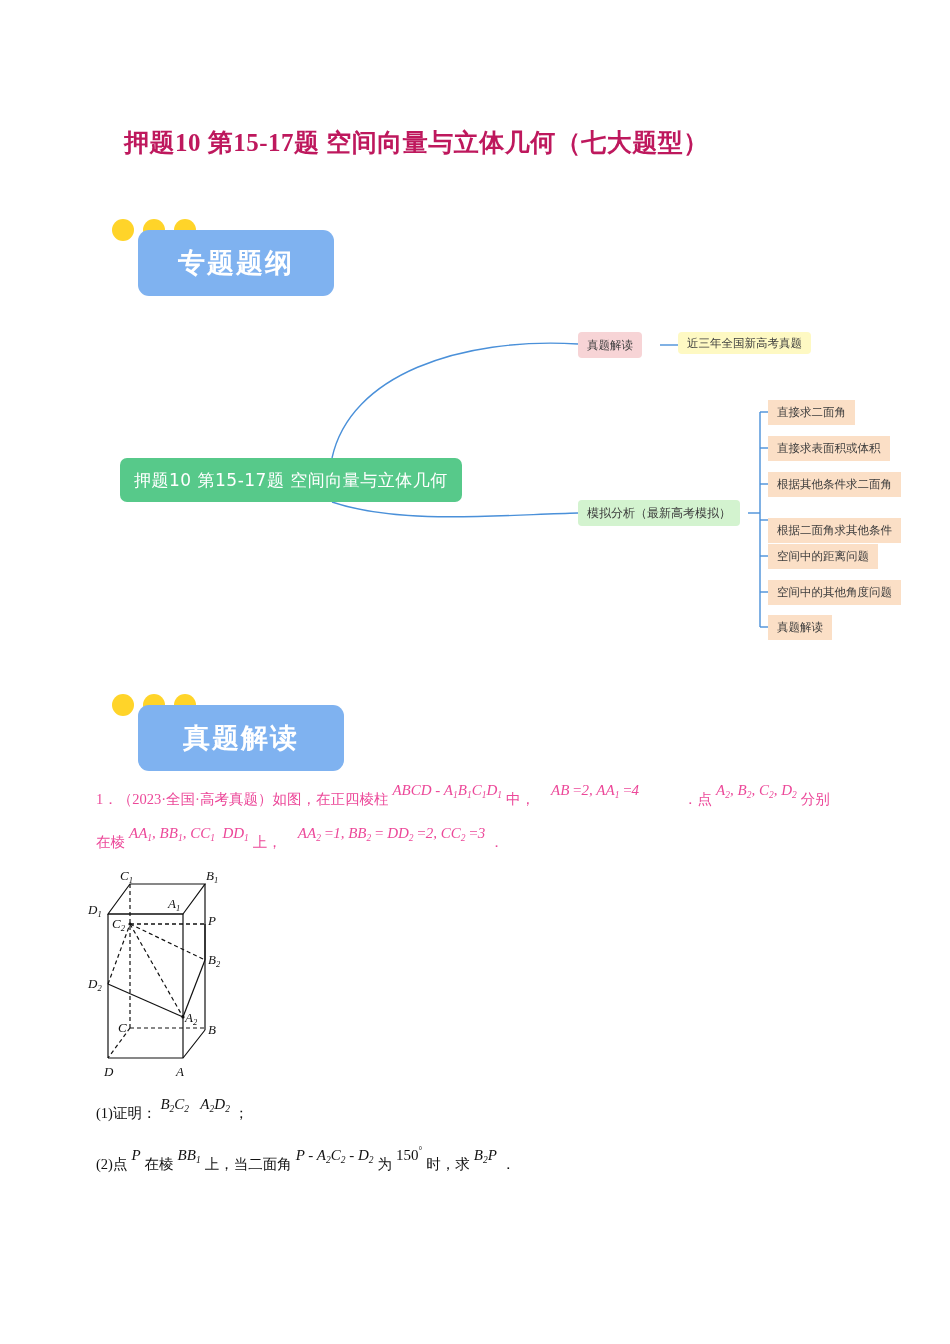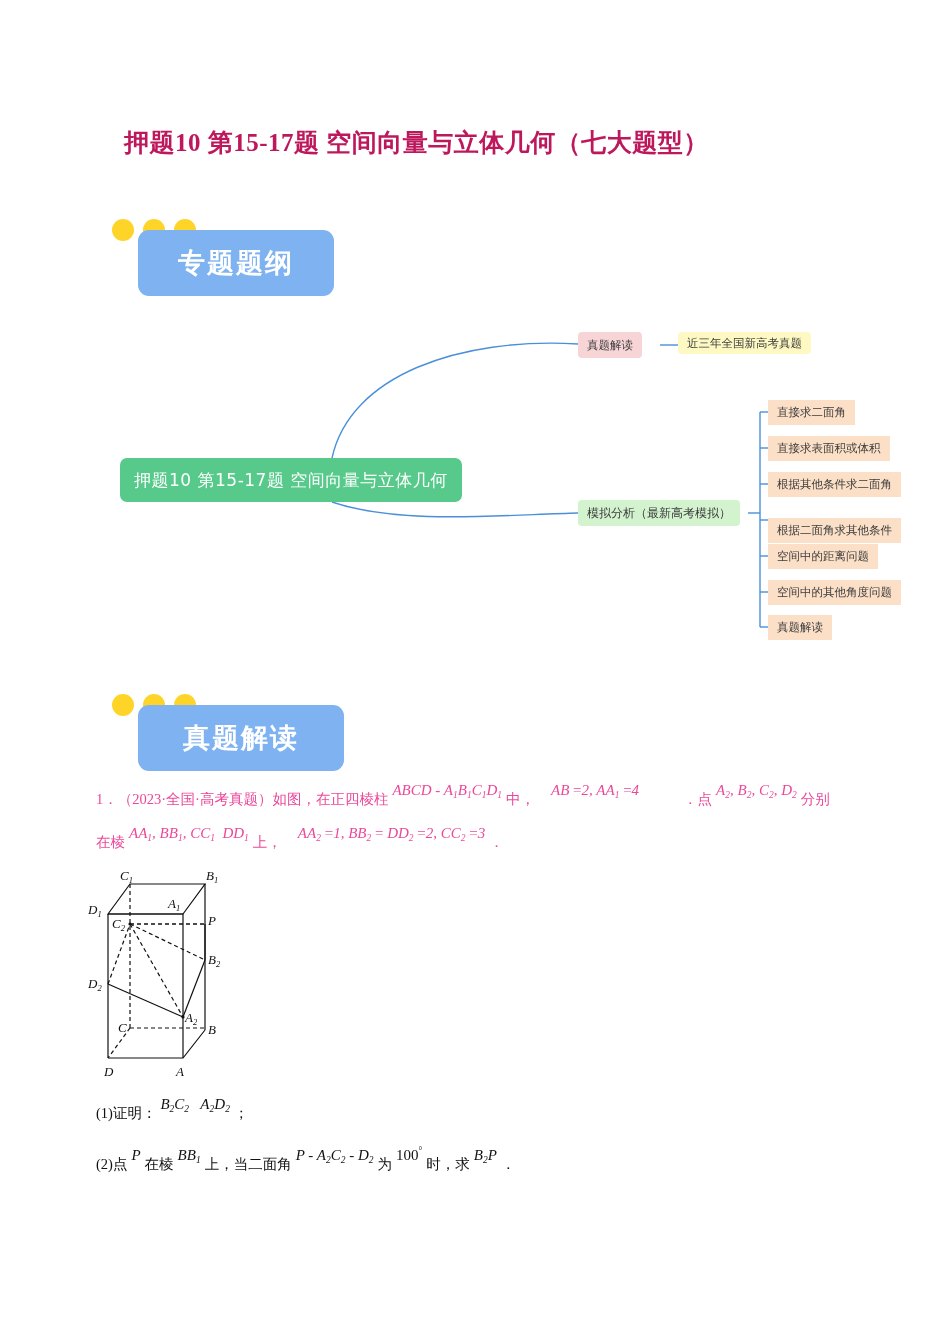--- a/index.html
+++ b/index.html
@@ -349,14 +349,14 @@
     <text class="lbl" x="38" y="170">C</text>
     <text class="lbl" x="128" y="172">B</text>
     <text class="lbl" x="24" y="214">D</text>
     <text class="lbl" x="96" y="214">A</text>
   </svg>
 </div>
 
 <div class="sub-questions">
   <div class="q-line"><span>(1)证明：</span><span class="math">B<sub>2</sub>C<sub>2</sub> &nbsp;&nbsp;A<sub>2</sub>D<sub>2</sub></span><span>；</span></div>
 
-  <div class="q-line"><span>(2)点</span><span class="math">P</span><span>在棱</span><span class="math">BB<sub>1</sub></span><span>上，当二面角</span><span class="math">P - A<sub>2</sub>C<sub>2</sub> - D<sub>2</sub></span><span>为</span><span class="math"><span class="up">100</span><sup>°</sup></span><span>时，求</span><span class="math">B<sub>2</sub>P</span><span>．</span></div>
+  <div class="q-line"><span>(2)点</span><span class="math">P</span><span>在棱</span><span class="math">BB<sub>1</sub></span><span>上，当二面角</span><span class="math">P - A<sub>2</sub>C<sub>2</sub> - D<sub>2</sub></span><span>为</span><span class="math"><span class="up">150</span><sup>°</sup></span><span>时，求</span><span class="math">B<sub>2</sub>P</span><span>．</span></div>
 </div>
 
 </body></html>

